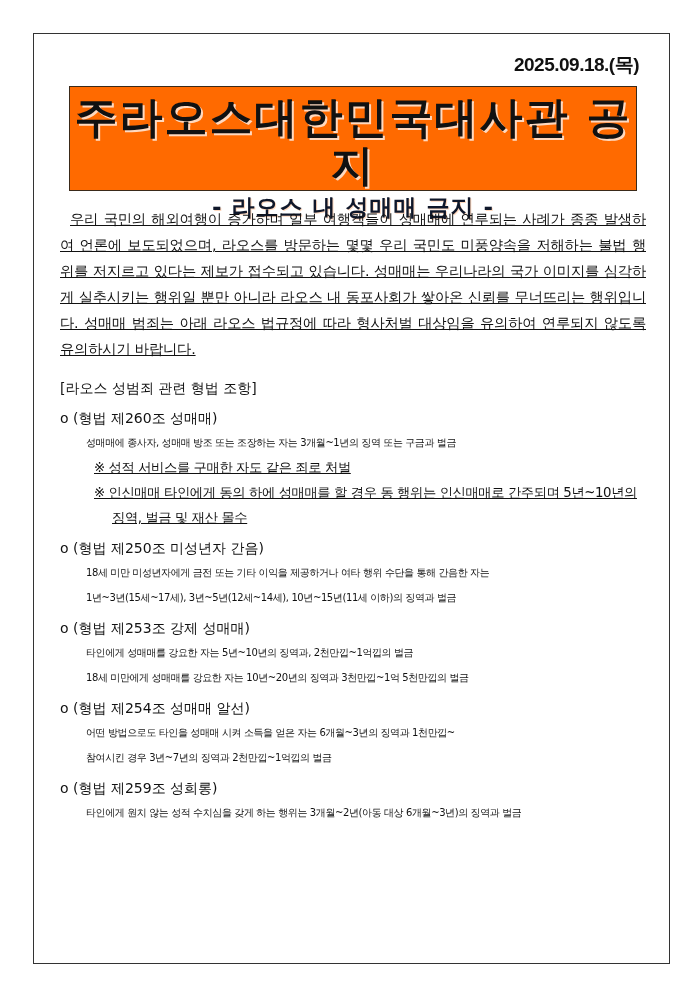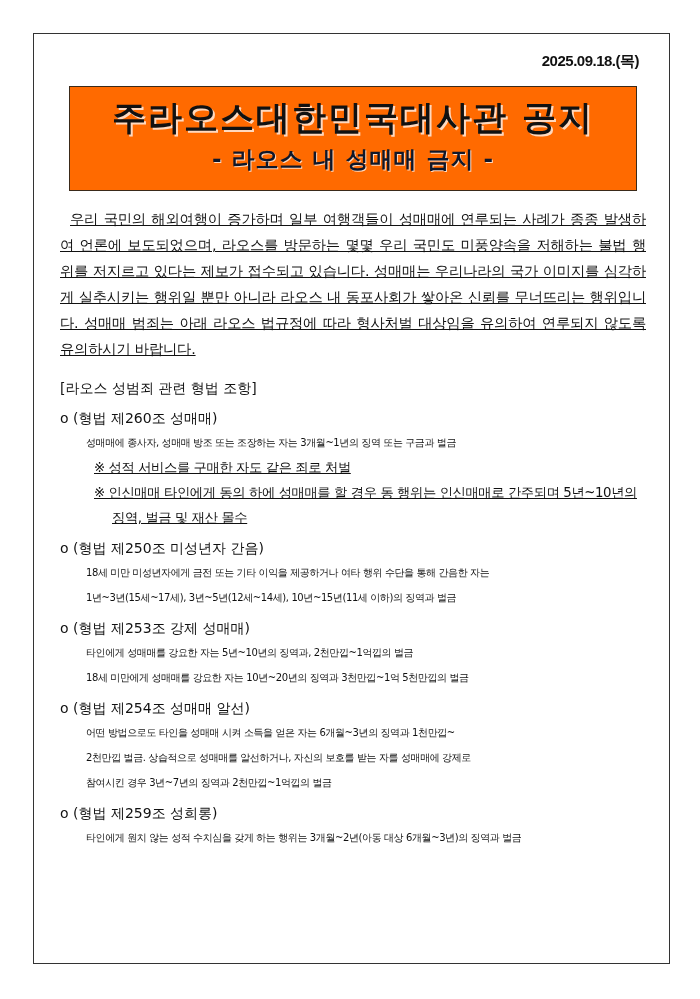--- a/index.html
+++ b/index.html
@@ -23,37 +23,37 @@
       height: 931px;
       border: 1px solid #333333;
       box-sizing: border-box;
     }
     .date {
       position: absolute;
       right: 30px;
       top: 18px;
       font-family: "Liberation Sans", sans-serif;
       font-weight: bold;
-      font-size: 15px;
+      font-size: 19px;
       letter-spacing: -0.5px;
     }
     .banner {
       position: absolute;
       left: 35px;
       top: 52px;
       width: 568px;
       height: 105px;
       background: #ff6a00;
       border: 1px solid #3a2a1a;
       box-sizing: border-box;
       text-align: center;
     }
     .banner-title {
       margin-top: 6px;
-      font-size: 34px;
+      font-size: 43px;
       font-weight: bold;
       letter-spacing: 2px;
       color: #111111;
       text-shadow: 2px 2px 0 #ffd9bf;
       line-height: 48px;
     }
     .banner-subtitle {
       font-size: 23px;
       font-weight: bold;
       color: #0f172a;
@@ -163,21 +163,20 @@
 
     <div class="article">
       <div class="article-head">o (형법 제253조 강제 성매매)</div>
       <div class="article-line">타인에게 성매매를 강요한 자는 5년~10년의 징역과, 2천만낍~1억낍의 벌금</div>
       <div class="article-line">18세 미만에게 성매매를 강요한 자는 10년~20년의 징역과 3천만낍~1억 5천만낍의 벌금</div>
     </div>
 
     <div class="article">
       <div class="article-head">o (형법 제254조 성매매 알선)</div>
       <div class="article-line">어떤 방법으로도 타인을 성매매 시켜 소득을 얻은 자는 6개월~3년의 징역과 1천만낍~</div>
-      <div class="article-line">2천만낍 벌금. 상습적으로 성매매를 알선하거나, 자신의 보호를 받는 자를 성매매에 강제로</div>
       <div class="article-line">참여시킨 경우 3년~7년의 징역과 2천만낍~1억낍의 벌금</div>
     </div>
 
     <div class="article">
       <div class="article-head">o (형법 제259조 성희롱)</div>
       <div class="article-line">타인에게 원치 않는 성적 수치심을 갖게 하는 행위는 3개월~2년(아동 대상 6개월~3년)의 징역과 벌금</div>
     </div>
 
   </div>
 

